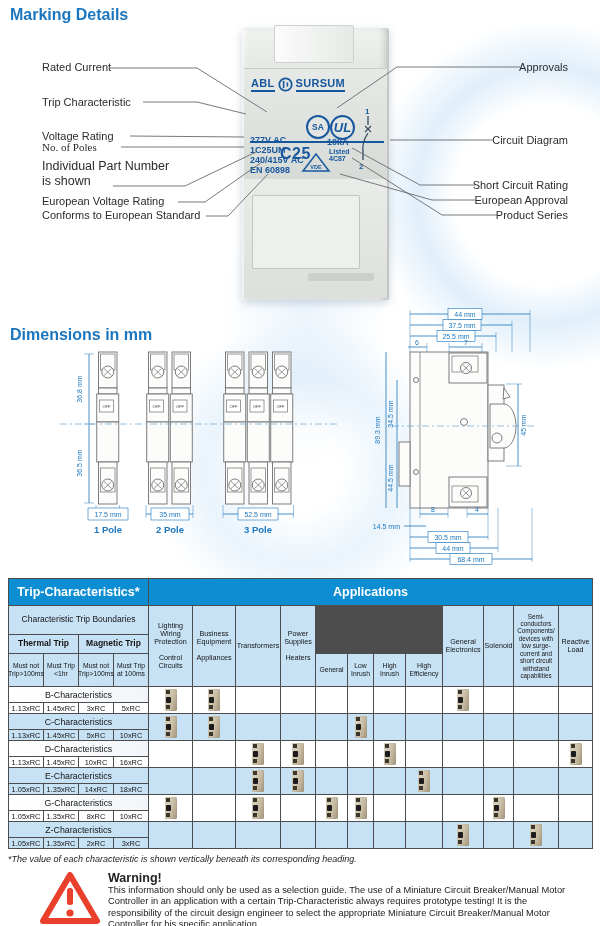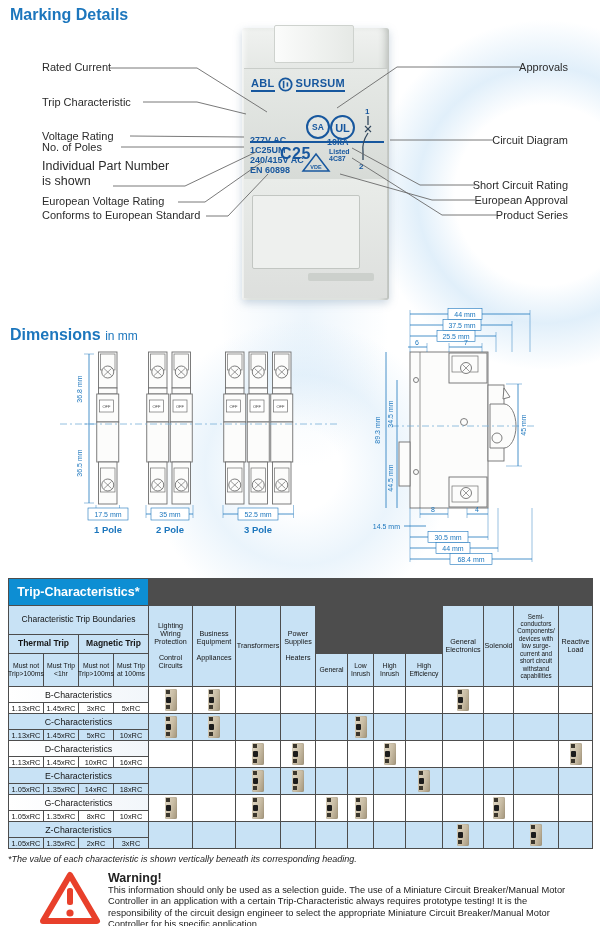--- a/index.html
+++ b/index.html
@@ -86,21 +86,21 @@
         <svg width="15" height="15" viewBox="0 0 15 15" style="position:static;">
           <circle cx="7.5" cy="7.5" r="6.2" fill="none" stroke="#17579e" stroke-width="1.8"></circle>
           <line x1="5.6" y1="3.8" x2="5.6" y2="11.2" stroke="#17579e" stroke-width="1.6"></line>
           <line x1="9.4" y1="5.4" x2="9.4" y2="9.6" stroke="#17579e" stroke-width="1.6"></line>
         </svg>
         <span class="brand-txt">SURSUM</span>
       </div>
       <div class="bk-rule"></div>
       <div class="bk-c25">C25</div>
       <div class="roundmark" style="left:62px;top:46px;width:20px;height:20px;font-size:8.5px;">SA</div>
-      <div class="roundmark" style="left:86px;top:46px;width:21px;height:21px;font-size:11px;">UL</div>
+      <div class="roundmark" style="left:86px;top:46px;width:21px;height:21px;font-size:13px;font-style:italic;">UL</div>
       <div class="bk-small" style="left:6px;top:66px;font-size:9px;">277V AC</div>
       <div class="bk-small" style="left:6px;top:76px;font-size:9px;">1C25UM</div>
       <div class="bk-small" style="left:6px;top:86px;font-size:9px;">240/415V AC</div>
       <div class="bk-small" style="left:6px;top:96px;font-size:9px;">EN 60898</div>
       <div class="bk-small" style="left:83px;top:68px;font-size:9px;">10kA</div>
       <div class="bk-small" style="left:85px;top:78px;font-size:7px;">Listed</div>
       <div class="bk-small" style="left:85px;top:85px;font-size:7px;">4C87</div>
       <svg style="left:58px;top:84px;" width="28" height="20" viewBox="0 0 28 20">
         <polygon points="14,1 27,18 1,18" fill="none" stroke="#17579e" stroke-width="1.5"></polygon>
         <text x="14" y="15.5" text-anchor="middle" style="font:bold 5.5px 'Liberation Sans',sans-serif;fill:#17579e;">VDE</text>
@@ -132,34 +132,34 @@
     <polyline class="lead" points="520,67 397,67 337,108"></polyline>
     <polyline class="lead" points="494,140 390,140"></polyline>
     <polyline class="lead" points="475,185 420,185 352,148"></polyline>
     <polyline class="lead" points="475,200 432,200 340,174"></polyline>
     <polyline class="lead" points="497,215 442,215 352,158"></polyline>
   </svg>
 
   <div class="abs mk-label" style="left:42px;top:61px;">Rated Current</div>
   <div class="abs mk-label" style="left:42px;top:96px;">Trip Characteristic</div>
   <div class="abs mk-label" style="left:42px;top:130px;">Voltage Rating</div>
-  <div class="abs mk-label" style="left:42px;top:141px;">No. of Poles</div>
+  <div class="abs mk-label" style="left:42px;top:141px;font-family:Liberation Serif, serif;">No. of Poles</div>
   <div class="abs mk-label big" style="left:42px;top:159px;">Individual Part Number
 is shown</div>
   <div class="abs mk-label" style="left:42px;top:195px;">European Voltage Rating</div>
   <div class="abs mk-label" style="left:42px;top:209px;">Conforms to European Standard</div>
   <div class="abs mk-label r" style="right:32px;top:61px;">Approvals</div>
   <div class="abs mk-label r" style="right:32px;top:134px;">Circuit Diagram</div>
   <div class="abs mk-label r" style="right:32px;top:179px;">Short Circuit Rating</div>
   <div class="abs mk-label r" style="right:32px;top:194px;">European Approval</div>
   <div class="abs mk-label r" style="right:32px;top:209px;">Product Series</div>
 
   <div class="abs" style="left:10px;top:326px;z-index:3;">
     <span class="sec-title">Dimensions</span>
-    <span style="color:#1c76bd;font-size:12px;font-weight:normal;">in mm</span>
+    <span style="color:#1c76bd;font-size:16px;font-weight:bold;">in mm</span>
   </div>
 
   <svg style="left:0;top:300px;z-index:2;" width="600" height="268" viewBox="0 0 600 268">
     <defs>
       <g id="pole-unit">
         <rect class="draw" x="2.5" y="52" width="18.5" height="36"></rect>
         <rect class="drawline" x="4.5" y="54" width="14.5" height="16" fill="none"></rect>
         <circle class="draw" cx="11.75" cy="72" r="6"></circle>
         <line class="drawline" x1="8" y1="68.5" x2="15.5" y2="75.5"></line>
         <line class="drawline" x1="15.5" y1="68.5" x2="8" y2="75.5"></line>
@@ -289,20 +289,21 @@
     <rect class="dimbox" x="436" y="242.5" width="34" height="11"></rect>
     <text class="dimtext" x="453" y="250.5" text-anchor="middle">44 mm</text>
     <line class="dimline" x1="410" y1="259" x2="532" y2="259"></line>
     <rect class="dimbox" x="450" y="253.5" width="42" height="11"></rect>
     <text class="dimtext" x="471" y="261.5" text-anchor="middle">68.4 mm</text>
   </svg>
 
 
   <div id="app-table">
     <div class="th-main" style="grid-column:1 / span 4;grid-row:1;">Trip-Characteristics*</div>
+    <div class="th-main" style="grid-column:5 / span 12;grid-row:1;">Applications</div>
     <div class="th-sub" style="grid-column:1 / span 4;grid-row:2;">Characteristic Trip Boundaries</div>
     <div class="th-sub" style="grid-column:1 / span 2;grid-row:3;font-weight:bold;">Thermal Trip</div>
     <div class="th-sub" style="grid-column:3 / span 2;grid-row:3;font-weight:bold;">Magnetic Trip</div>
     <div class="th-sub th-tiny" style="grid-column:1;grid-row:4;">Must not
 Trip&gt;100ms</div>
     <div class="th-sub th-tiny" style="grid-column:2;grid-row:4;">Must Trip
 &lt;1hr</div>
     <div class="th-sub th-tiny" style="grid-column:3;grid-row:4;">Must not
 Trip&gt;100ms</div>
     <div class="th-sub th-tiny" style="grid-column:4;grid-row:4;">Must Trip

